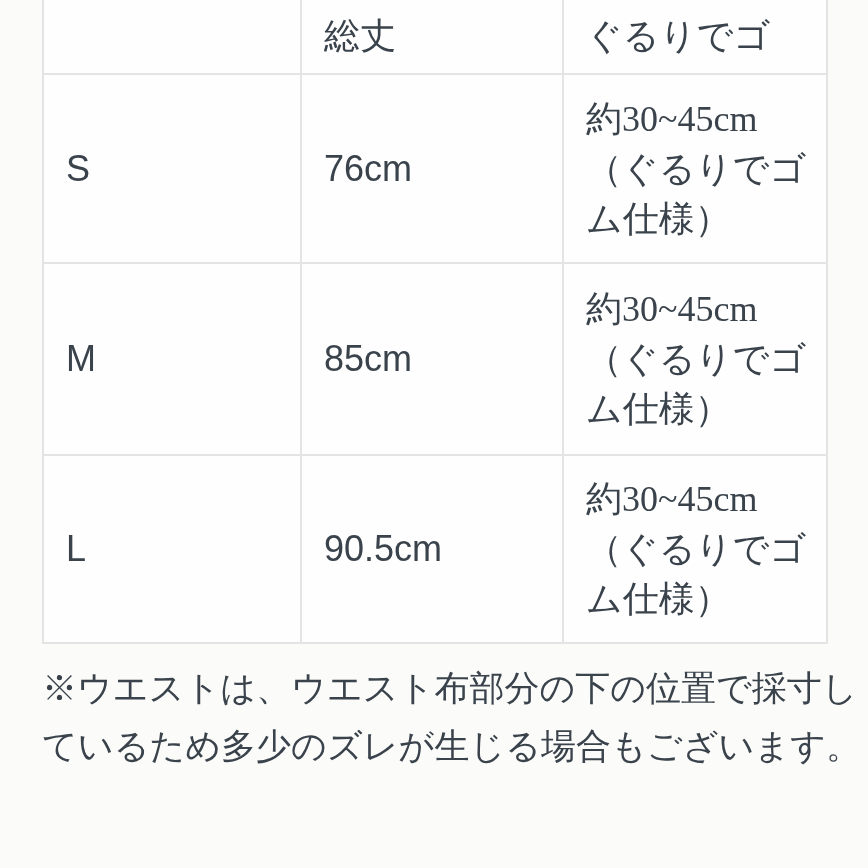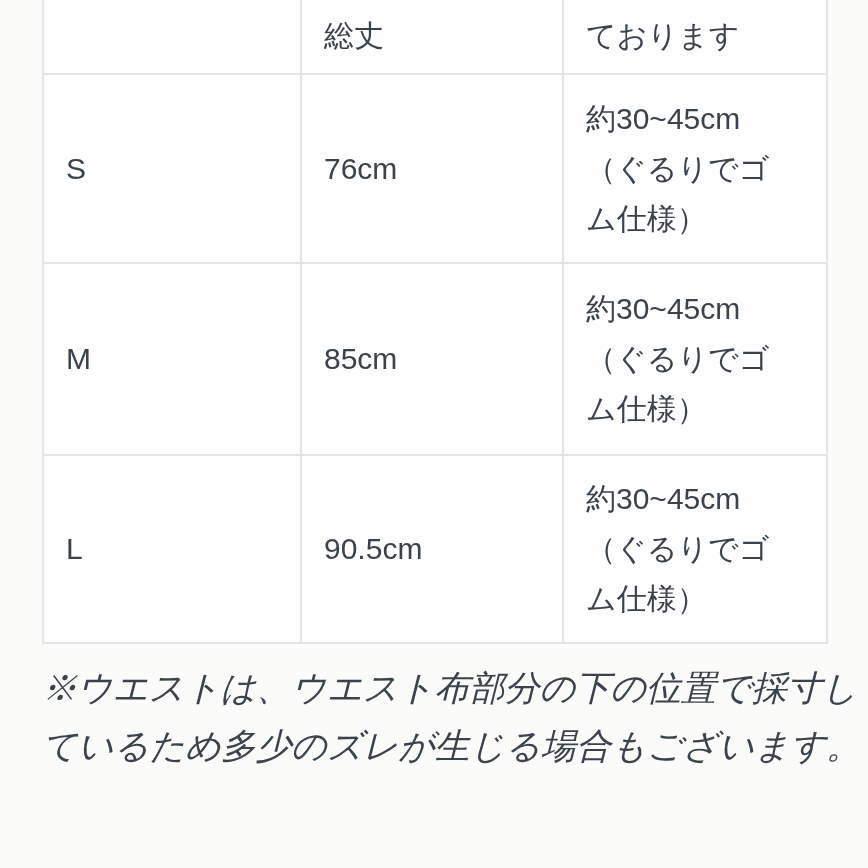--- a/index.html
+++ b/index.html
@@ -26,68 +26,68 @@
     border-collapse: collapse;
     table-layout: fixed;
   }
   .size-table td, .size-table th {
     border: 2px solid #e4e4e4;
     background: #fefefe;
     font-weight: normal;
     text-align: left;
     vertical-align: middle;
     padding: 0 10px 0 22px;
-    font-size: 30px;
+    font-size: 36px;
     color: #3a434c;
   }
   .size-table thead th {
     border-top: none;            
     height: 73px;
   }
   .row-s  td { height: 187px; }
   .row-m  td { height: 190px; }
   .row-l  td { height: 186px; }
 
   .waist-cell .waist-line {
     line-height: 50px;
     white-space: nowrap;
+    font-family: Liberation Serif, serif;
   }
 
   
   .notes {
     position: absolute;
     left: 42px;
     top: 662px;
     width: 800px;
   }
   .note {
     margin: 0 0 6px 0;
   }
   .note-line {
     line-height: 52px;
     font-size: 35px;
     white-space: nowrap;
     color: #3a434c;
-    font-style: italic;
   }
 </style>
 </head>
 <body>
 
 <table class="size-table">
   <colgroup>
     <col style="width:258px">
     <col style="width:262px">
     <col style="width:264px">
   </colgroup>
   <thead>
     <tr>
       <th></th>
       <th>総丈</th>
-      <th>ております</th>
+      <th>ぐるりでゴ</th>
     </tr>
   </thead>
   <tbody>
     <tr class="row-s">
       <td>S</td>
       <td>76cm</td>
       <td class="waist-cell">
         <div class="waist-line">約30~45cm</div>
         <div class="waist-line">（ぐるりでゴ</div>
         <div class="waist-line">ム仕様）</div>

